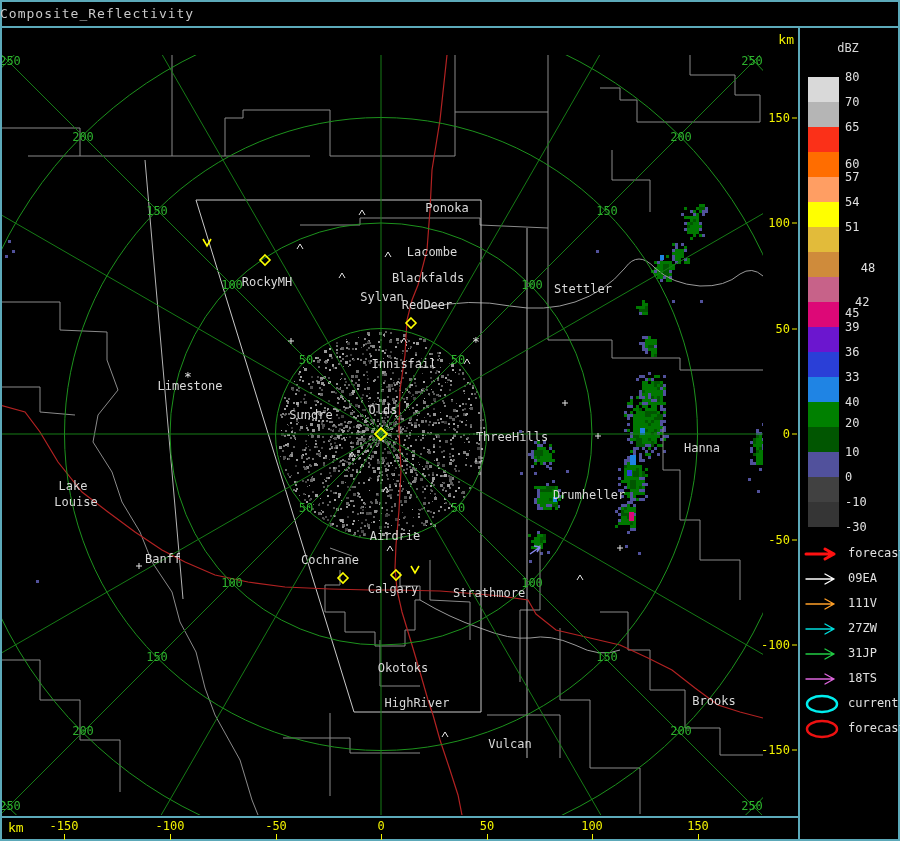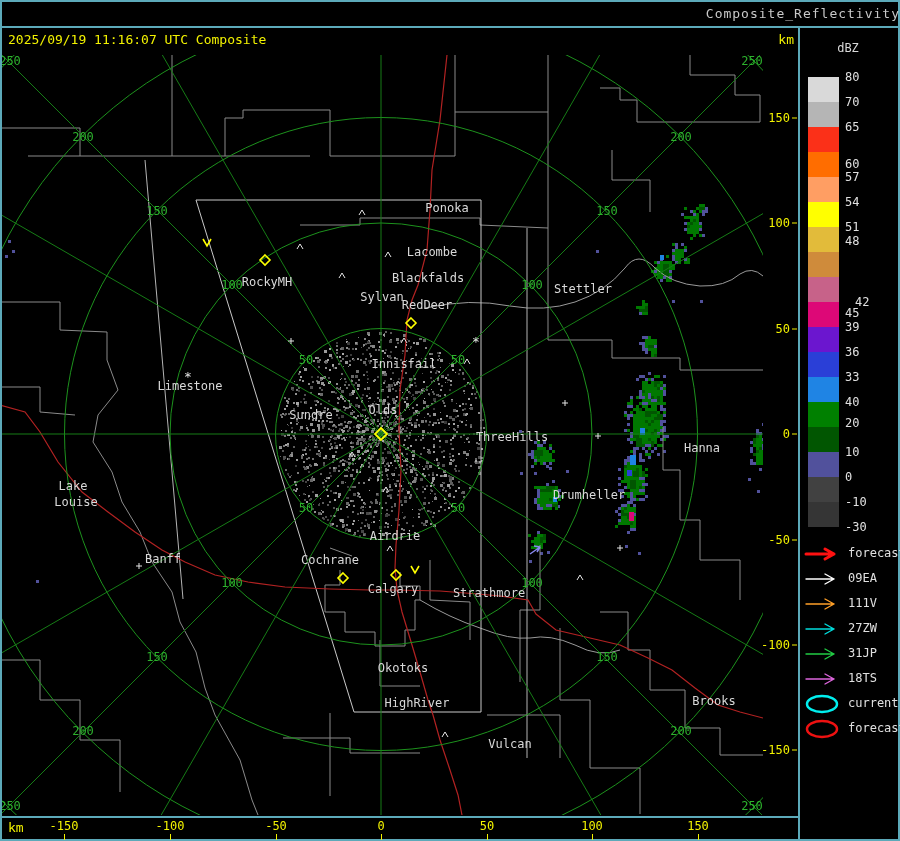--- a/index.html
+++ b/index.html
@@ -1,20 +1,20 @@
 <!DOCTYPE html>
 <html><head>
 <meta charset="utf-8">
 <style>
   html,body{margin:0;padding:0;background:#000;width:900px;height:841px;overflow:hidden;}
   #window{position:absolute;left:0;top:0;width:900px;height:841px;background:#000;
     font-family:"DejaVu Sans Mono","Liberation Mono",monospace;}
   .bord{position:absolute;background:#5ca9b9;}
   #titlebar{position:absolute;left:0;top:2px;width:900px;height:24px;line-height:24px;
-    text-align:right;color:#c9c9c9;font-size:13px;letter-spacing:1px;}
+    text-align:left;color:#c9c9c9;font-size:13px;letter-spacing:1px;}
   #timestamp{position:absolute;left:8px;top:32px;color:#f2f200;font-size:13px;}
   #km-top{position:absolute;left:762px;top:32px;width:32px;color:#f2f200;font-size:13px;text-align:right;}
   #map-svg{position:absolute;left:0;top:0;}
   #bottom-axis{position:absolute;left:2px;top:819px;width:794px;height:20px;}
   #km-bottom{position:absolute;left:6px;top:1px;color:#f2f200;font-size:13px;}
   .tick-num{position:absolute;top:0;width:48px;text-align:center;color:#f2f200;font-size:12px;}
   .tick-mark{position:absolute;top:15px;width:1px;height:6px;background:#f2f200;}
   #right-panel{position:absolute;left:800px;top:27px;width:98px;height:688px;}
   #dbz-label{position:absolute;left:0;top:14px;width:96px;text-align:center;color:#d9d9d9;font-size:12px;}
   .scale-box{position:absolute;left:8px;width:31px;height:25px;}
@@ -29,21 +29,20 @@
 
   <div class="bord" style="left:0;top:0;width:900px;height:2px;"></div>
   <div class="bord" style="left:0;top:839px;width:900px;height:2px;"></div>
   <div class="bord" style="left:0;top:0;width:2px;height:841px;"></div>
   <div class="bord" style="left:898px;top:0;width:2px;height:841px;"></div>
   <div class="bord" style="left:0;top:26px;width:900px;height:2px;"></div>
   <div class="bord" style="left:798px;top:27px;width:2px;height:814px;"></div>
   <div class="bord" style="left:0;top:816px;width:798px;height:2px;"></div>
 
   <div id="titlebar">Composite_Reflectivity</div>
-  <div id="timestamp">2025/09/19 11:16:07 UTC Composite</div>
   <div id="km-top">km</div>
 
   <svg id="map-svg" width="900" height="841" viewBox="0 0 900 841">
       <defs>
         <clipPath id="mapclip">
           <rect x="2" y="55" width="761" height="760"></rect>
         </clipPath>
       </defs>
       <g clip-path="url(#mapclip)">
         <g>
@@ -3091,21 +3090,21 @@
       <div class="scale-box" style="top: 425px; background: rgb(81, 81, 156);"></div>
       <div class="scale-box" style="top: 450px; background: rgb(65, 65, 65);"></div>
       <div class="scale-box" style="top: 475px; background: rgb(53, 53, 53);"></div>
       <div class="scale-label" style="top: 42px;">80</div>
       <div class="scale-label" style="top: 67px;">70</div>
       <div class="scale-label" style="top: 92px;">65</div>
       <div class="scale-label" style="top: 117px; margin-top: 12px;">60</div>
       <div class="scale-label" style="top: 142px;">57</div>
       <div class="scale-label" style="top: 167px;">54</div>
       <div class="scale-label" style="top: 192px;">51</div>
-      <div class="scale-label" style="top: 206px;">48</div>
+      <div class="scale-label" style="top: 233px; text-align: center;">48</div>
       <div class="scale-label" style="top: 242px; margin-top: 36px;">45</div>
       <div class="scale-label" style="top: 267px; margin-left: 10px;">42</div>
       <div class="scale-label" style="top: 292px;">39</div>
       <div class="scale-label" style="top: 317px;">36</div>
       <div class="scale-label" style="top: 342px;">33</div>
       <div class="scale-label" style="top: 367px;">40</div>
       <div class="scale-label" style="top: 388px;">20</div>
       <div class="scale-label" style="top: 417px;">10</div>
       <div class="scale-label" style="top: 442px;">0</div>
       <div class="scale-label" style="top: 467px;">-10</div>

